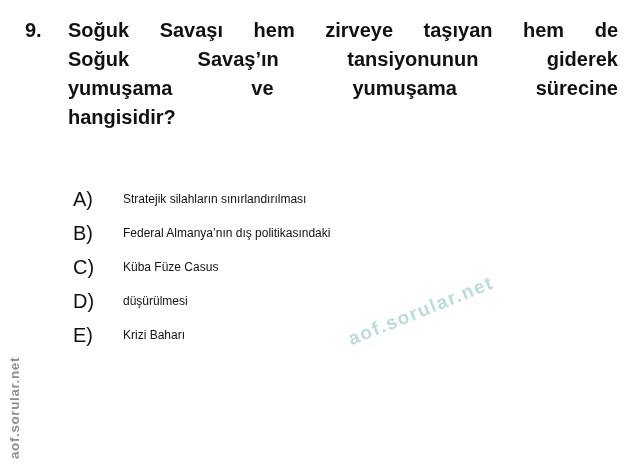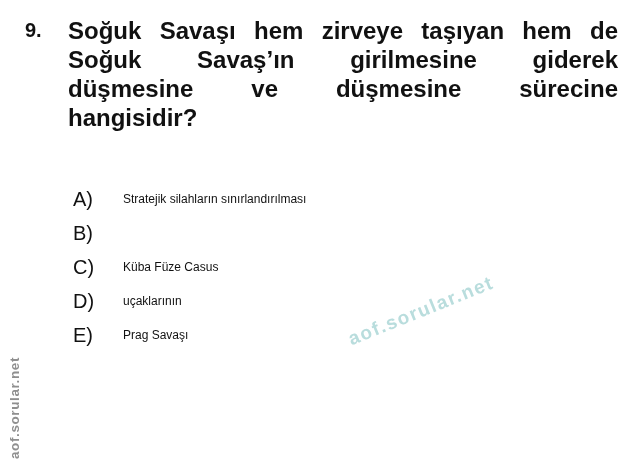--- a/index.html
+++ b/index.html
@@ -53,21 +53,21 @@
   .qnum {
     width: 43px;
     flex: 0 0 43px;
     font-size: 20px;
     font-weight: bold;
     line-height: 29px;
   }
   .qtext {
     width: 550px;
     flex: 0 0 550px;
-    font-size: 24px;
+    font-size: 20px;
     font-weight: bold;
     line-height: 29px;
   }
   
   .line {
     text-align: justify;
     text-align-last: justify;
     text-justify: inter-word;
   }
   .line:last-child {
@@ -107,59 +107,60 @@
   <div class="wm wm-left" style="color: rgb(143, 143, 143);">aof.sorular.net</div>
 
   <div class="wm wm-diag" style="color: rgb(185, 221, 221);">aof.sorular.net</div>
 
   <div class="question">
     <div class="qnum">9.</div>
     <div class="qtext">
 
         <div class="line">Soğuk Savaşı hem zirveye taşıyan hem de</div>
 
-        <div class="line">Soğuk Savaş’ın girilmesine giderek</div>
+        <div class="line">Soğuk Savaş’ın tansiyonunun giderek</div>
 
-        <div class="line">düşmesine ve düşmesine sürecine</div>
+        <div class="line">yumuşama ve yumuşama sürecine</div>
 
 
         <div class="line">hangisidir?</div>
       </div>
   </div>
 
   <div class="options">
 
       <div class="option">
         <div class="letter">A)</div>
         <div class="otext">
           <div class="line">Stratejik silahların sınırlandırılması</div>
         </div>
       </div>
 
       <div class="option">
         <div class="letter">B)</div>
         <div class="otext">
+          <div class="line">Federal Almanya’nın dış politikasındaki</div>
         </div>
       </div>
 
       <div class="option">
         <div class="letter">C)</div>
         <div class="otext">
           <div class="line">Küba Füze Casus</div>
         </div>
       </div>
 
       <div class="option">
         <div class="letter">D)</div>
         <div class="otext">
-          <div class="line">uçaklarının</div>
+          <div class="line">düşürülmesi</div>
         </div>
       </div>
 
       <div class="option">
         <div class="letter">E)</div>
         <div class="otext">
-          <div class="line">Prag Savaşı</div>
+          <div class="line">Krizi Baharı</div>
         </div>
       </div>
     </div>
 
 </div>
 
 </body></html>

